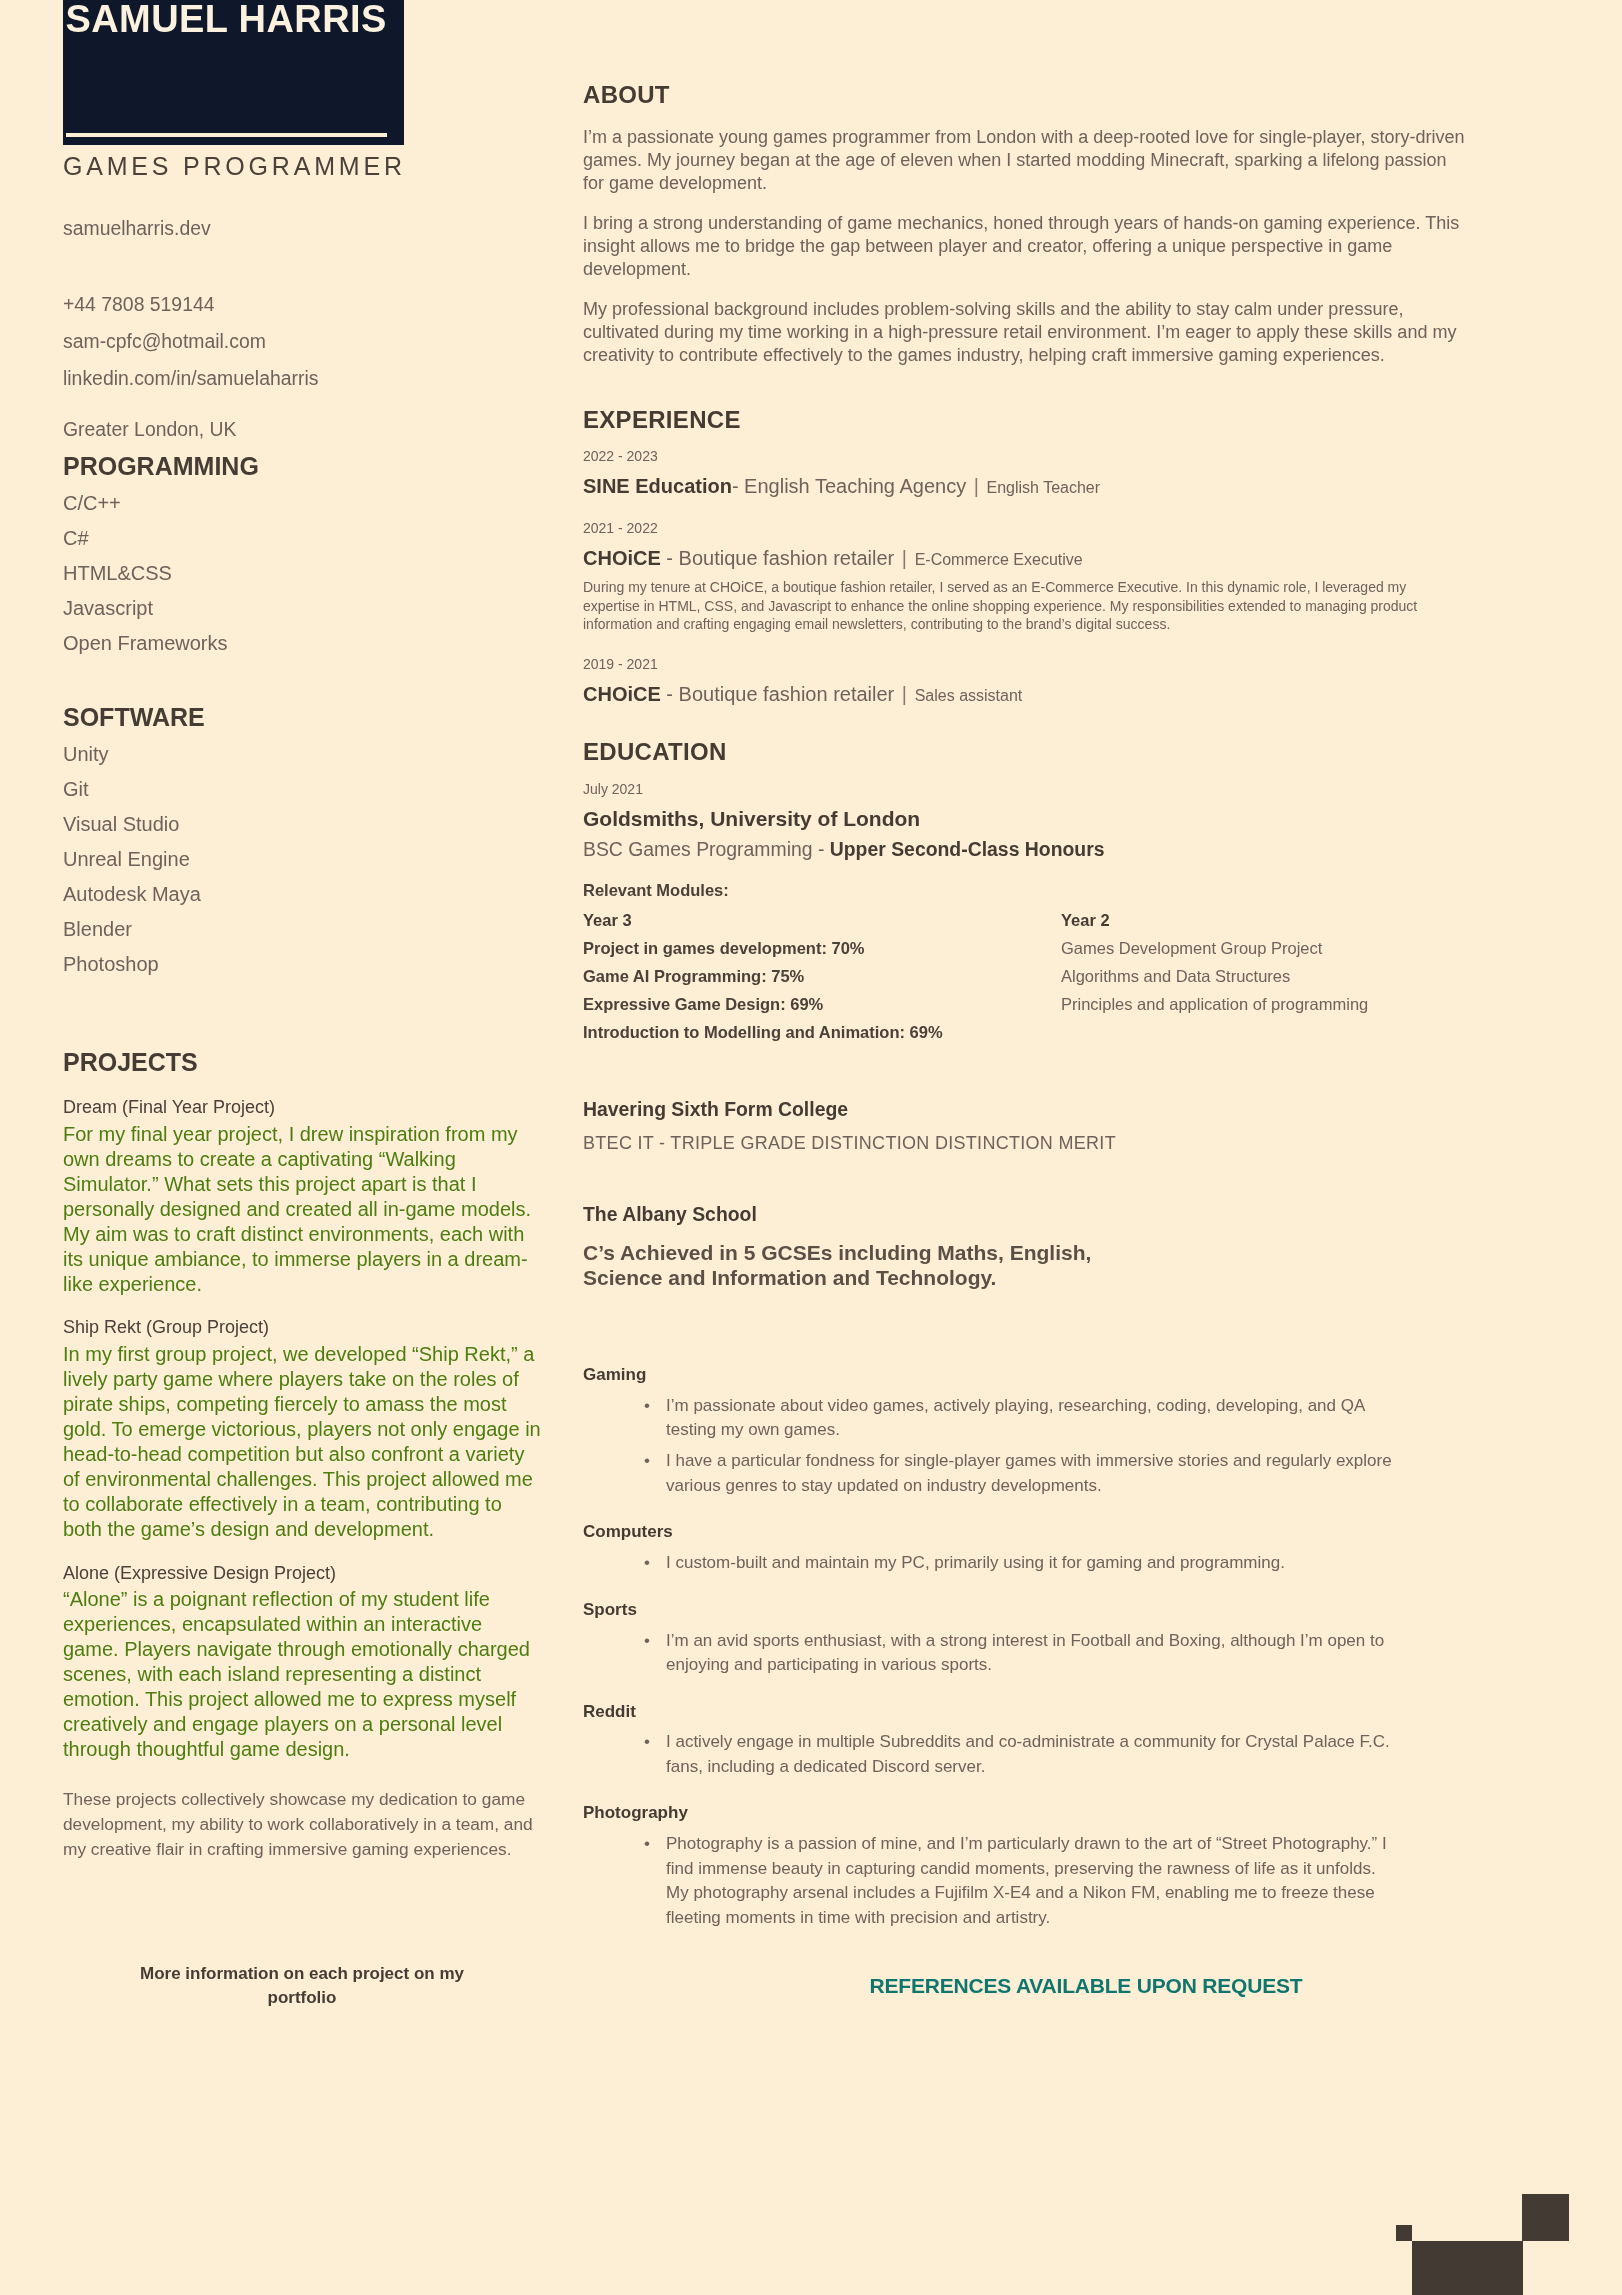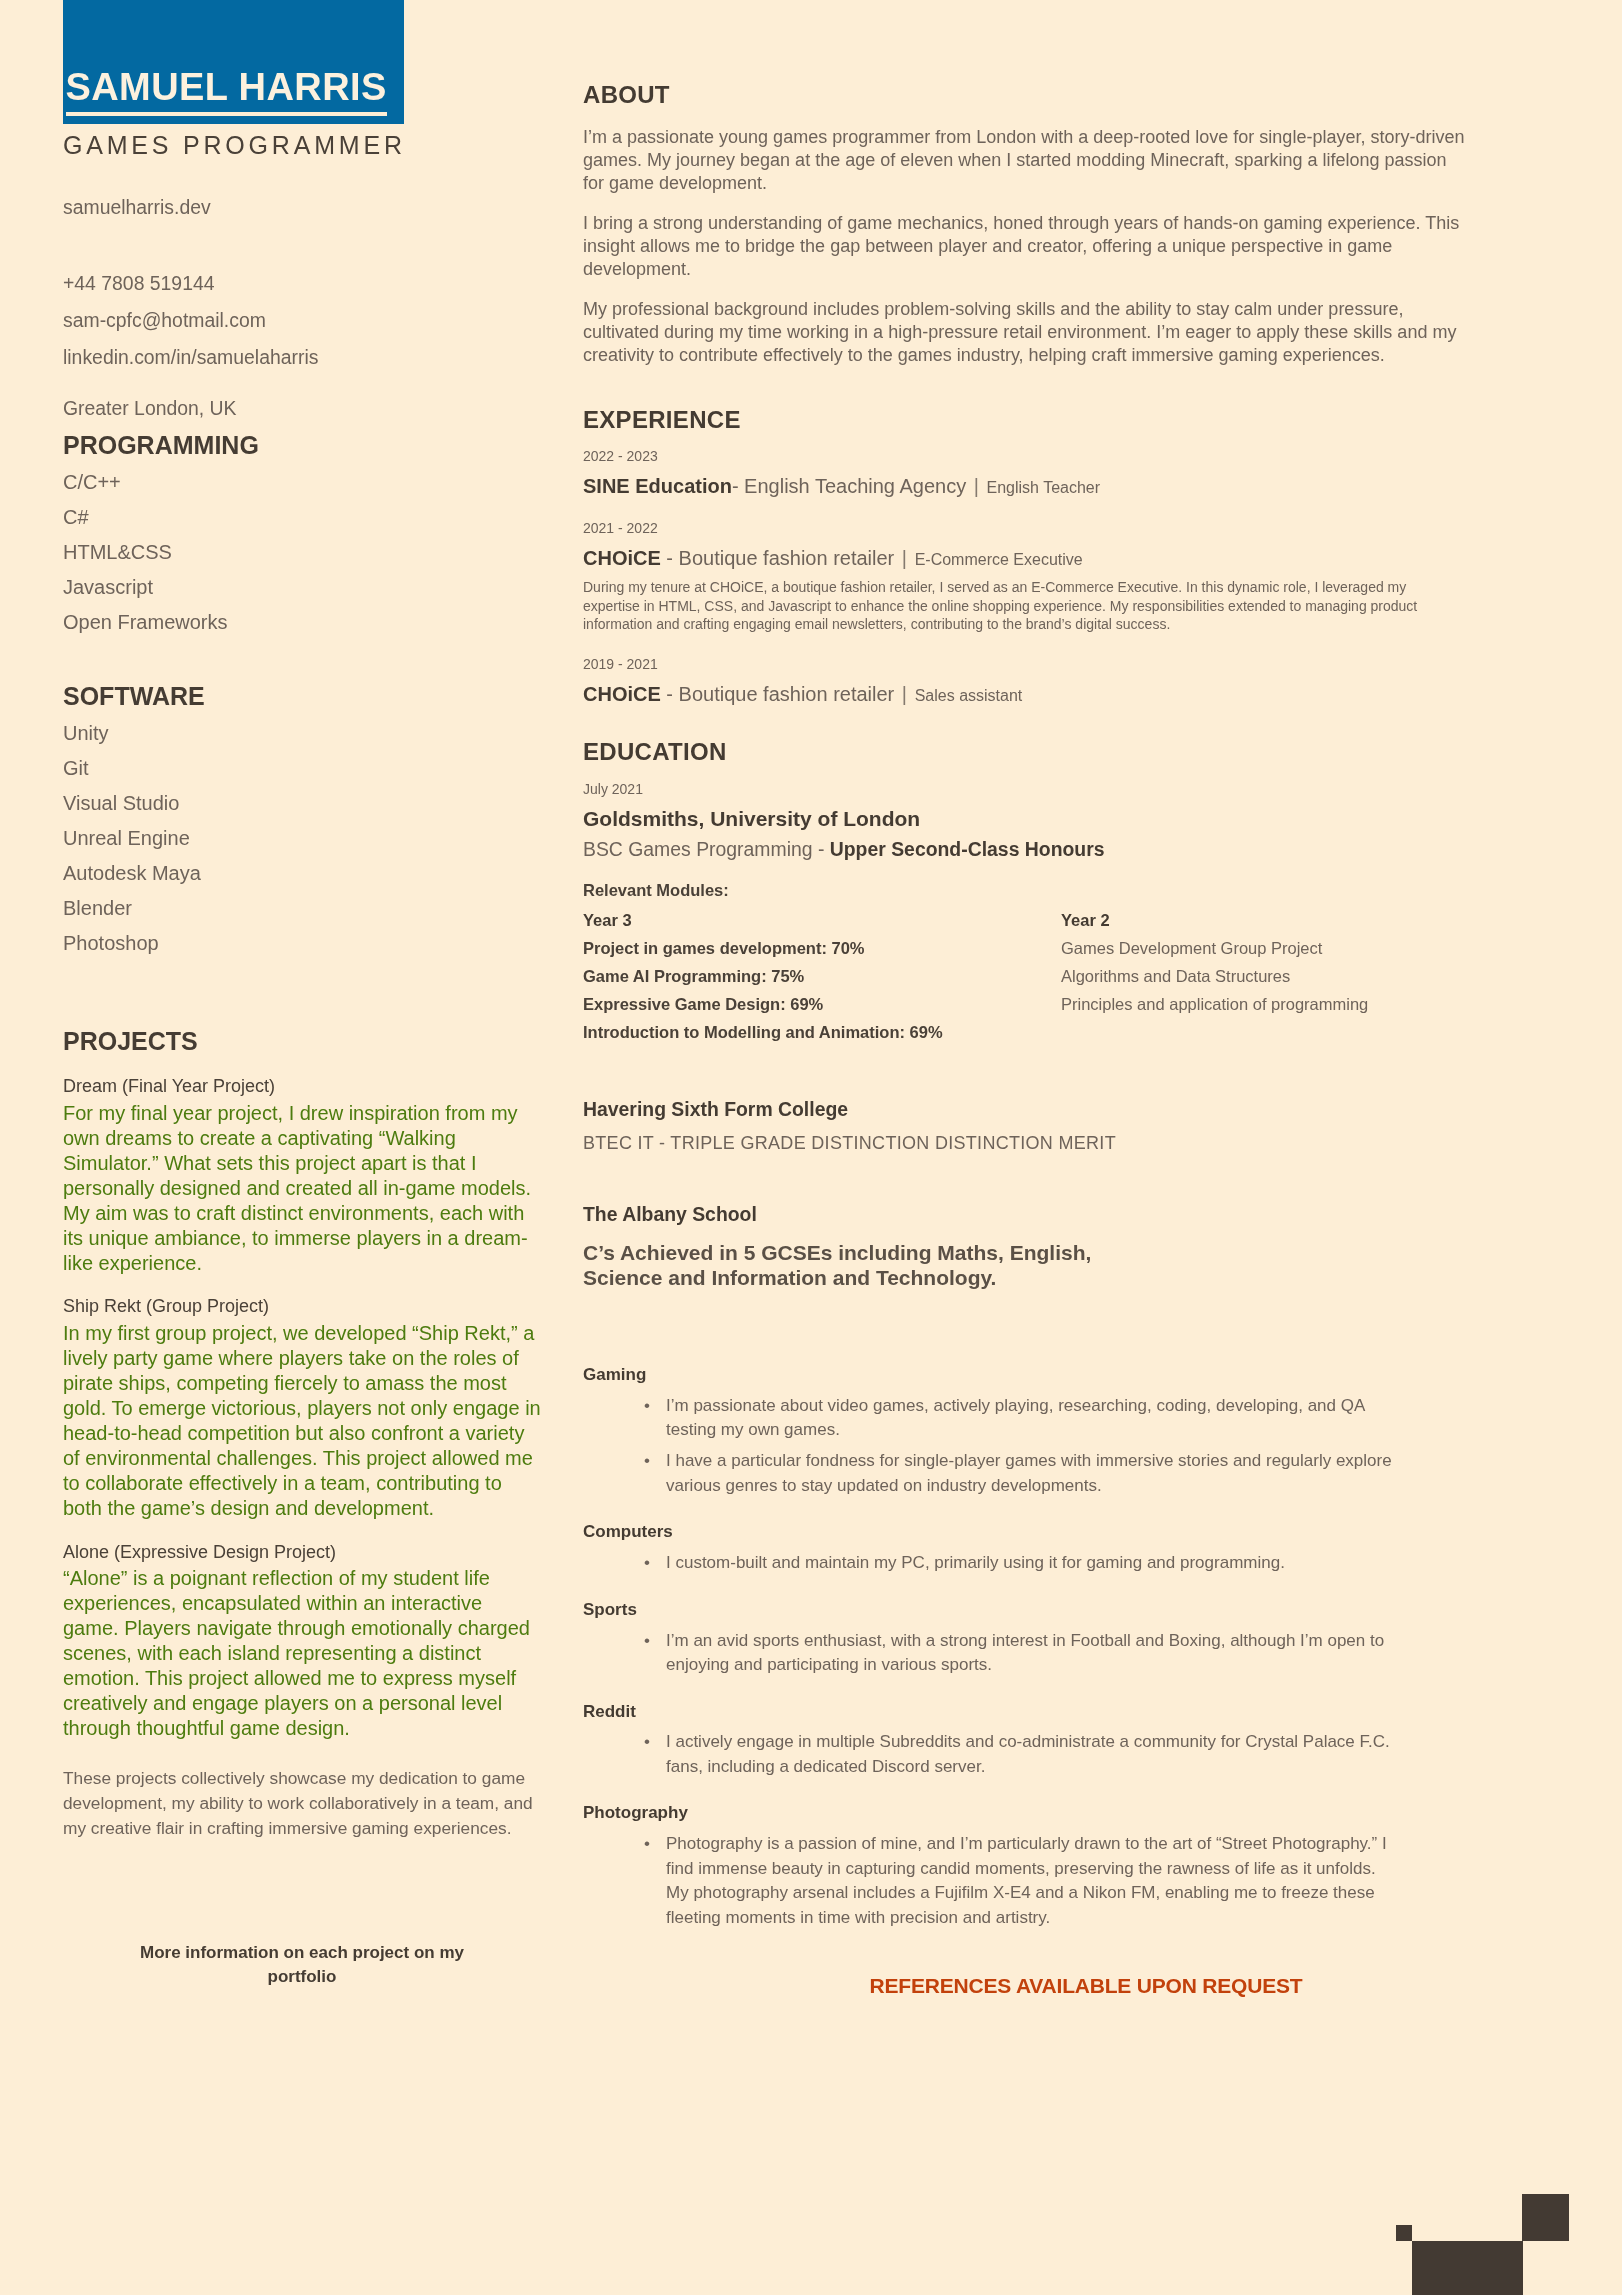--- a/index.html
+++ b/index.html
@@ -1,21 +1,21 @@
 <!DOCTYPE html>
 <html style="font-size:13.5px"><head>
 <meta charset="utf-8">
 <style>
   html,body{margin:0;padding:0;}
   body{font-family:"Liberation Sans","DejaVu Sans",sans-serif;}
   .page{position:relative;width:1623px;height:2295px;background:#fdeed6;overflow:hidden;color:#443b32;}
 
   
   .sidebar{position:absolute;left:63px;top:0;width:478px;}
-  .name-block{background:#0369a1;width:341px;height:124px;display:flex;align-items:flex-end;padding:0 0 8.5px 2.5px;box-sizing:border-box;}
+  .name-block{background:#0f172a;width:341px;height:145px;display:flex;padding:0 0 8.5px 2.5px;box-sizing:border-box;}
   .name{font-size:38px;font-weight:bold;color:#fcf1de;letter-spacing:0.4px;line-height:1;margin:0;
         border-bottom:4.2px solid #fdeed6;padding-bottom:6px;white-space:nowrap;}
   .subtitle{font-size:25px;color:#4a4138;letter-spacing:3.8px;margin-top:6.8px;white-space:nowrap;}
   .contact{margin-top:29px;font-size:19.4px;color:#6e635a;}
   .contact-website{margin-bottom:39px;}
   .contact-line{line-height:37px;}
   .contact-location{margin-top:20px;line-height:25px;}
 
   .side-heading{font-size:25px;font-weight:bold;color:#453c33;margin:0;}
   .sec-programming{margin-top:10px;}
@@ -63,21 +63,21 @@
   .edu-qual3{font-size:21px;font-weight:bold;color:#5a5046;margin-top:13.5px;line-height:25px;max-width:545px;}
 
   .sec-hobbies{margin-top:73px;}
   .hobby-cat{font-size:17px;font-weight:bold;color:#443b32;margin-top:22px;line-height:24px;}
   .hobby-cat.first{margin-top:25px;}
   .bullet{display:flex;margin-top:6.8px;padding-left:61px;}
   .dot{flex:none;width:22px;font-size:17px;color:#6e635a;line-height:24.5px;}
   .dot::before{content:"\2022";}
   .bullet-text{font-size:17px;color:#6e635a;line-height:24.5px;max-width:731px;}
 
-  .references{font-size:21px;font-weight:bold;color:#c2410c;text-align:center;margin-top:44px;
+  .references{font-size:21px;font-weight:bold;color:#0f766e;text-align:center;margin-top:44px;
               width:1006px;letter-spacing:-0.2px;}
 
   
   .px{position:absolute;background:#433a33;}
   .px-small{left:1396px;top:2225px;width:16px;height:16px;}
   .px-medium{left:1522px;top:2194px;width:47px;height:47px;}
   .px-large{left:1412px;top:2241px;width:111px;height:55px;}
 </style>
 </head>
 <body>

